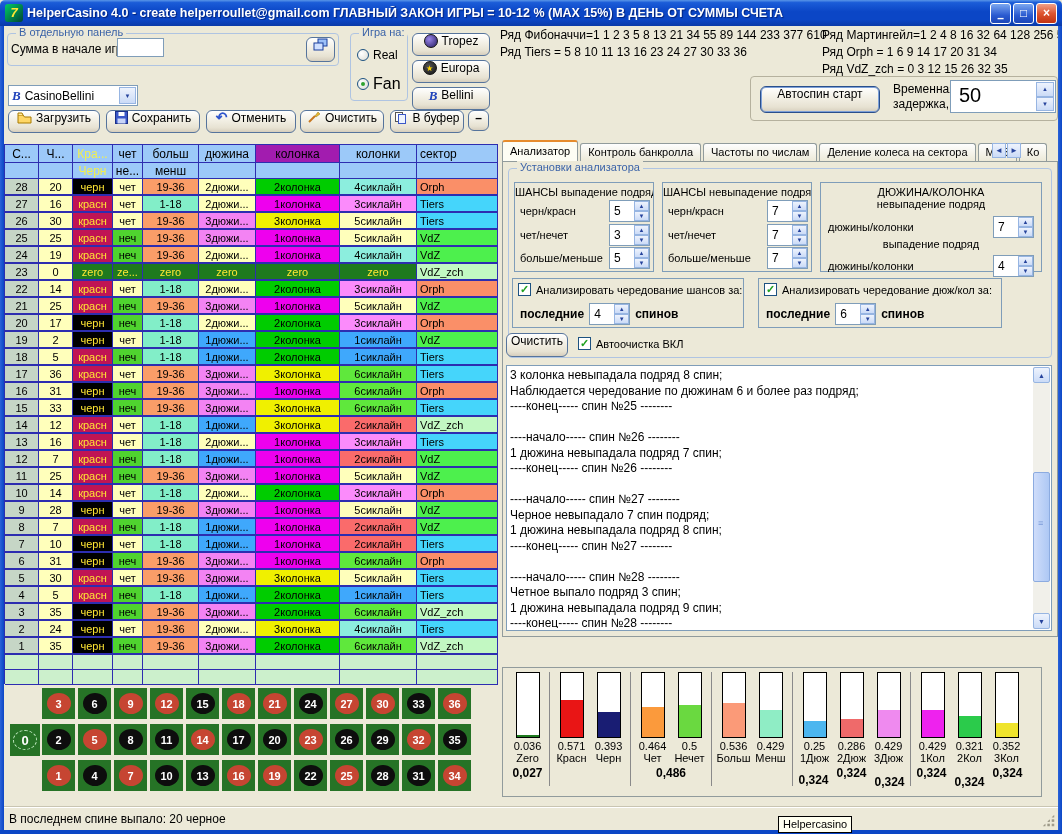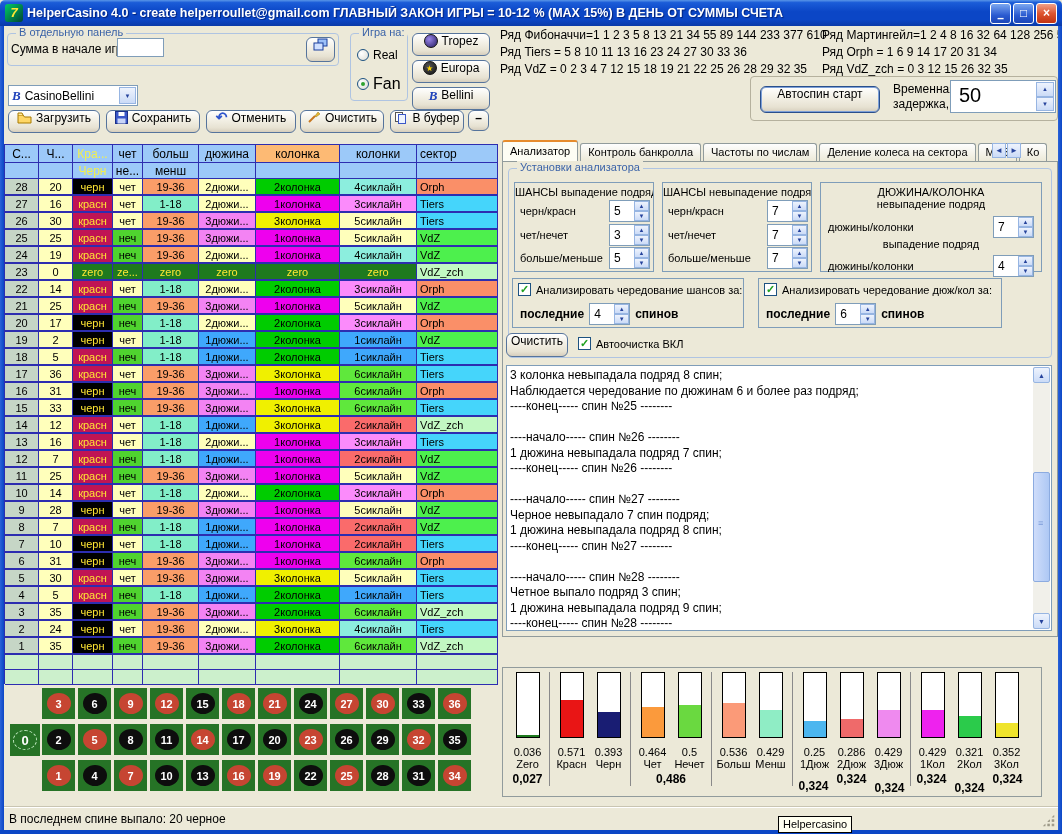--- a/index.html
+++ b/index.html
@@ -110,21 +110,21 @@
   
   .freqpanel{position:absolute;left:502px;top:667px;width:540px;height:130px;background:#ece9d8;
     border:1px solid #919b9c;display:flex;align-items:flex-start;padding:4px 0 0 6px;}
   .fsep{width:1px;background:#8a8a8a;height:114px;margin:0 3px;flex:0 0 1px;}
   .fgroup{display:flex;flex-direction:column;align-items:center;}
   .fbars{display:flex;}
   .fslot{width:37px;display:flex;flex-direction:column;align-items:center;}
   .fbar{width:24px;height:66px;border:1px solid #000;background:#fff;display:flex;
     flex-direction:column;justify-content:flex-end;overflow:hidden;}
   .ffill{width:100%;}
-  .fval{font-size:11px;margin-top:8px;white-space:nowrap;}
+  .fval{font-size:11px;margin-top:2px;white-space:nowrap;}
   .flab{font-size:11px;white-space:nowrap;}
   .frefs{display:flex;gap:8px;font-weight:bold;font-size:12px;margin-top:2px;}
   .fref{position:relative;}
   .g4 .fref:nth-child(1){top:7px;} .g4 .fref:nth-child(3){top:9px;}
   .g5 .fref:nth-child(2){top:9px;}
   
   .statusbar{position:absolute;left:4px;top:806px;width:1054px;height:24px;background:#ece9d8;
     border-top:1px solid #c9c5b2;box-shadow:0 1px 0 #fff inset;display:flex;align-items:center;
     padding-left:5px;font-size:12px;}
   .tooltip{position:absolute;left:778px;top:816px;height:17px;padding:1px 4px;background:#fffff0;
@@ -241,21 +241,20 @@
           <rect x="4.5" y="3.5" width="7" height="9" fill="#eef4ff" stroke="#3a57c8"></rect>
         </svg>
       </span>
     <span>В буфер</span>
   </div>
   <div class="xbtn" style="left:468px;top:110px;width:21px;height:21px;font-weight:bold;">–</div>
 
   <div class="series" style="left:500px;top:27px;">
     <div>Ряд Фибоначчи=1 1 2 3 5 8 13 21 34 55 89 144 233 377 610</div>
     <div>Ряд Tiers = 5 8 10 11 13 16 23 24 27 30 33 36</div>
-    <div>Ряд VdZ = 0 2 3 4 7 12 15 18 19 21 22 25 26 28 29 32 35</div>
   </div>
   <div class="series" style="left:822px;top:27px;">
     <div>Ряд Мартингейл=1 2 4 8 16 32 64 128 256 512</div>
     <div>Ряд Orph = 1 6 9 14 17 20 31 34</div>
     <div>Ряд VdZ_zch = 0 3 12 15 26 32 35</div>
   </div>
 
   <div class="gbox" style="left:750px;top:76px;width:308px;height:45px;border-color:#b5b19e;"></div>
   <div class="xbtn" style="left:760px;top:86px;width:120px;height:27px;border:1px solid #2a4f8c;box-shadow:0 0 0 1px #7da0d8 inset;">Автоспин старт</div>
   <span class="lbl" style="left:893px;top:82px;">Временная</span>
@@ -270,21 +269,21 @@
 
 
   <div class="spin-table">
     <div class="t-row h1" id="thead1">
         <div class="t-cell c0" style="background: rgb(156, 201, 249);">С...</div>
         <div class="t-cell c1" style="background: rgb(156, 201, 249);">Ч...</div>
         <div class="t-cell c2" style="background: rgb(156, 201, 249); color: rgb(243, 239, 78);">Кра...</div>
         <div class="t-cell c3" style="background: rgb(156, 201, 249);">чет</div>
         <div class="t-cell c4" style="background: rgb(156, 201, 249);">больш</div>
         <div class="t-cell c5" style="background: rgb(156, 201, 249);">дюжина</div>
-        <div class="t-cell c6" style="background: #fdba74;">колонка</div>
+        <div class="t-cell c6" style="background: #a21caf;">колонка</div>
         <div class="t-cell c7" style="background: rgb(156, 201, 249);">колонки</div>
         <div class="t-cell c8" style="background: rgb(156, 201, 249);">сектор</div>
       </div>
     <div class="t-row h2" id="thead2">
         <div class="t-cell c0" style="background: rgb(156, 201, 249);"></div>
         <div class="t-cell c1" style="background: rgb(156, 201, 249);"></div>
         <div class="t-cell c2" style="background: rgb(156, 201, 249); color: rgb(243, 239, 78);">Черн</div>
         <div class="t-cell c3" style="background: rgb(156, 201, 249);">не...</div>
         <div class="t-cell c4" style="background: rgb(156, 201, 249);">менш</div>
         <div class="t-cell c5" style="background: rgb(156, 201, 249);"></div>

